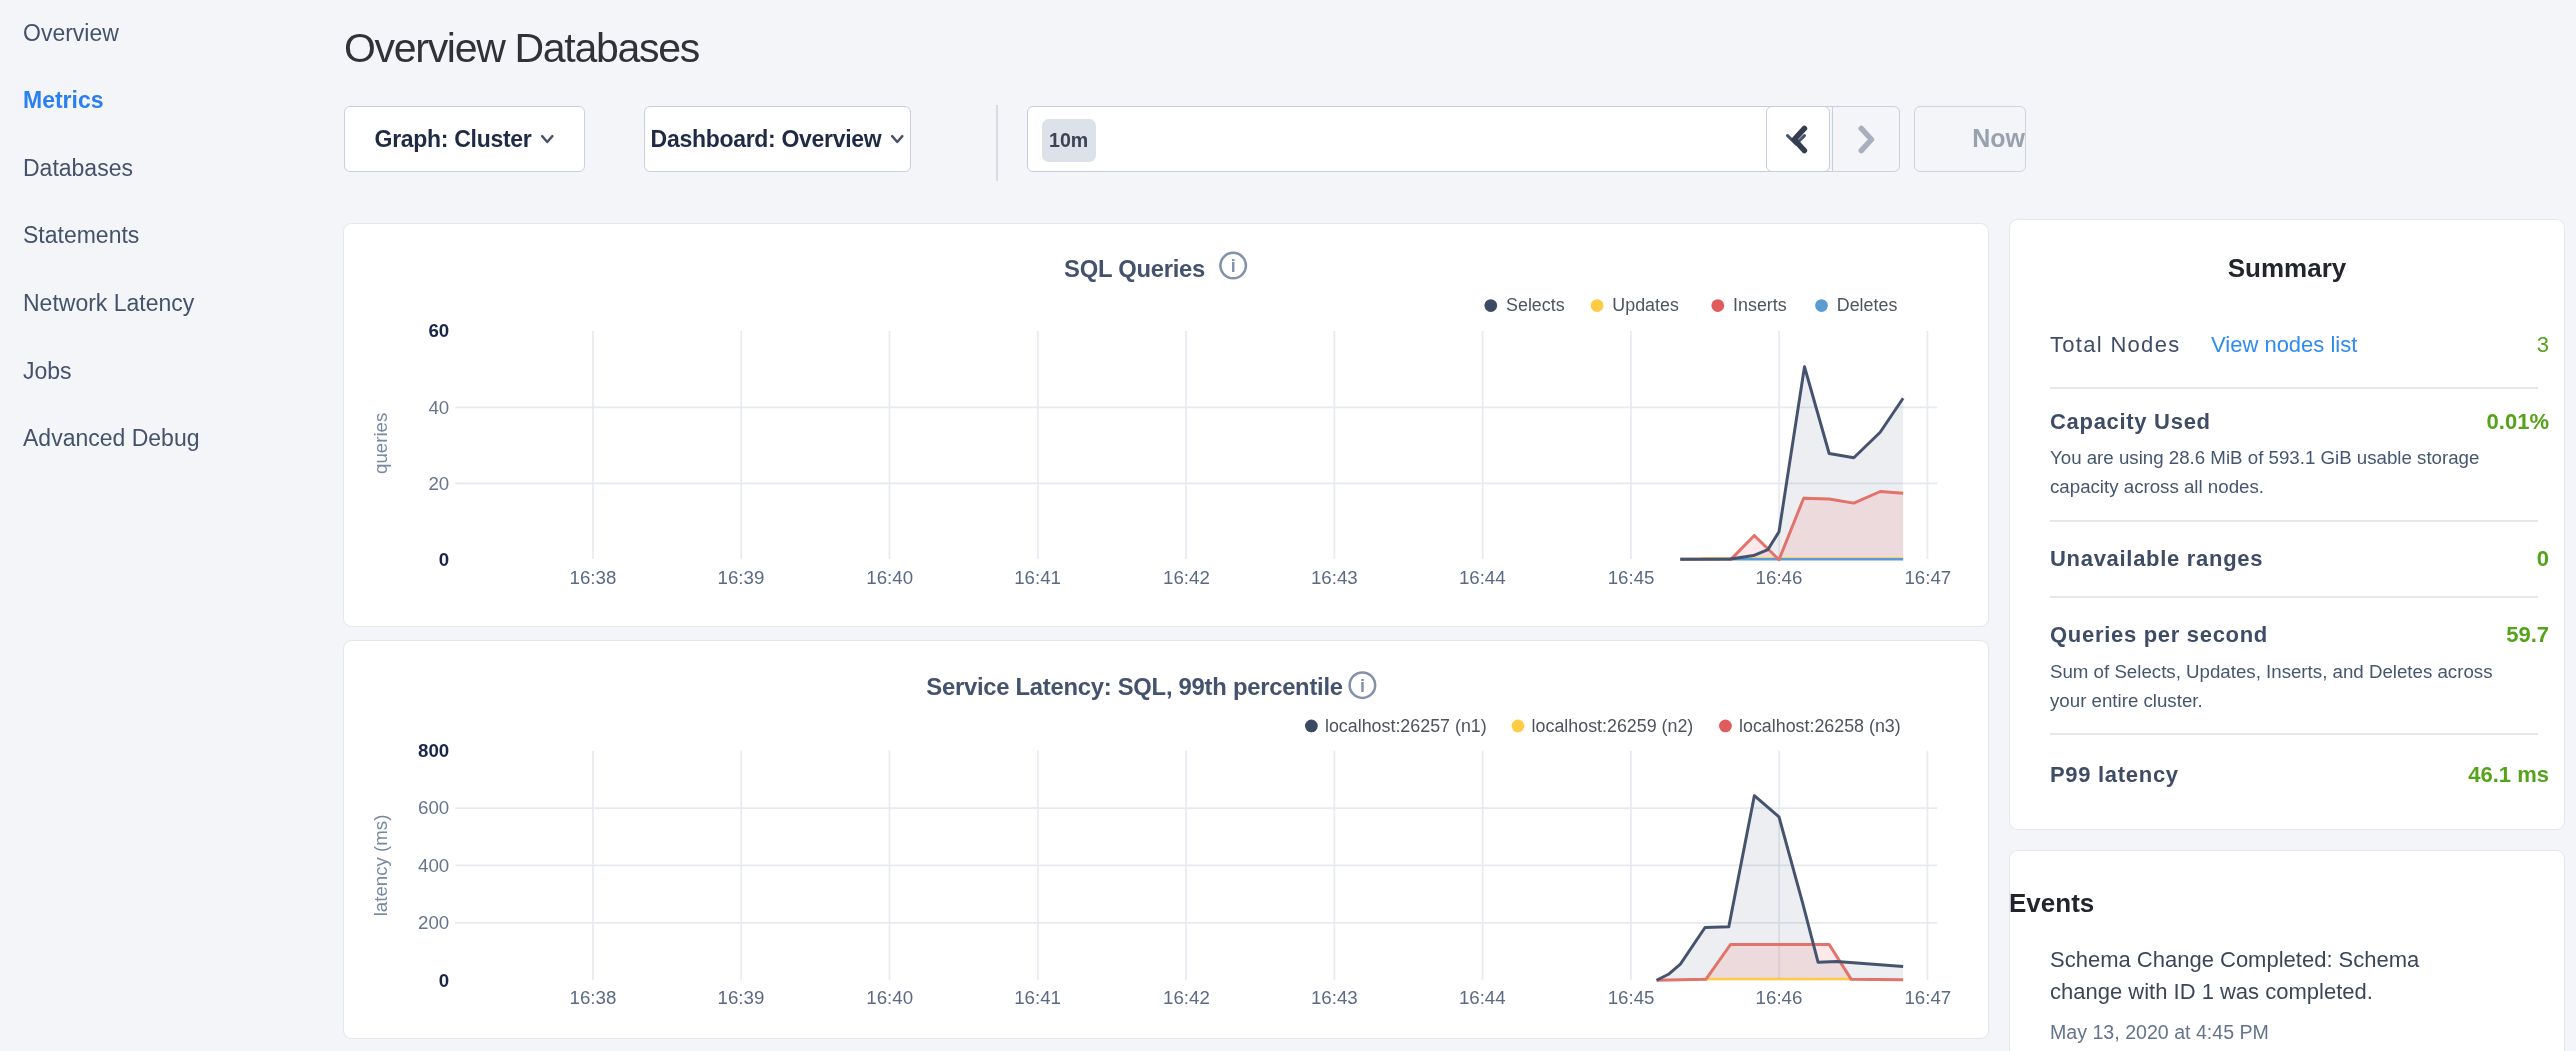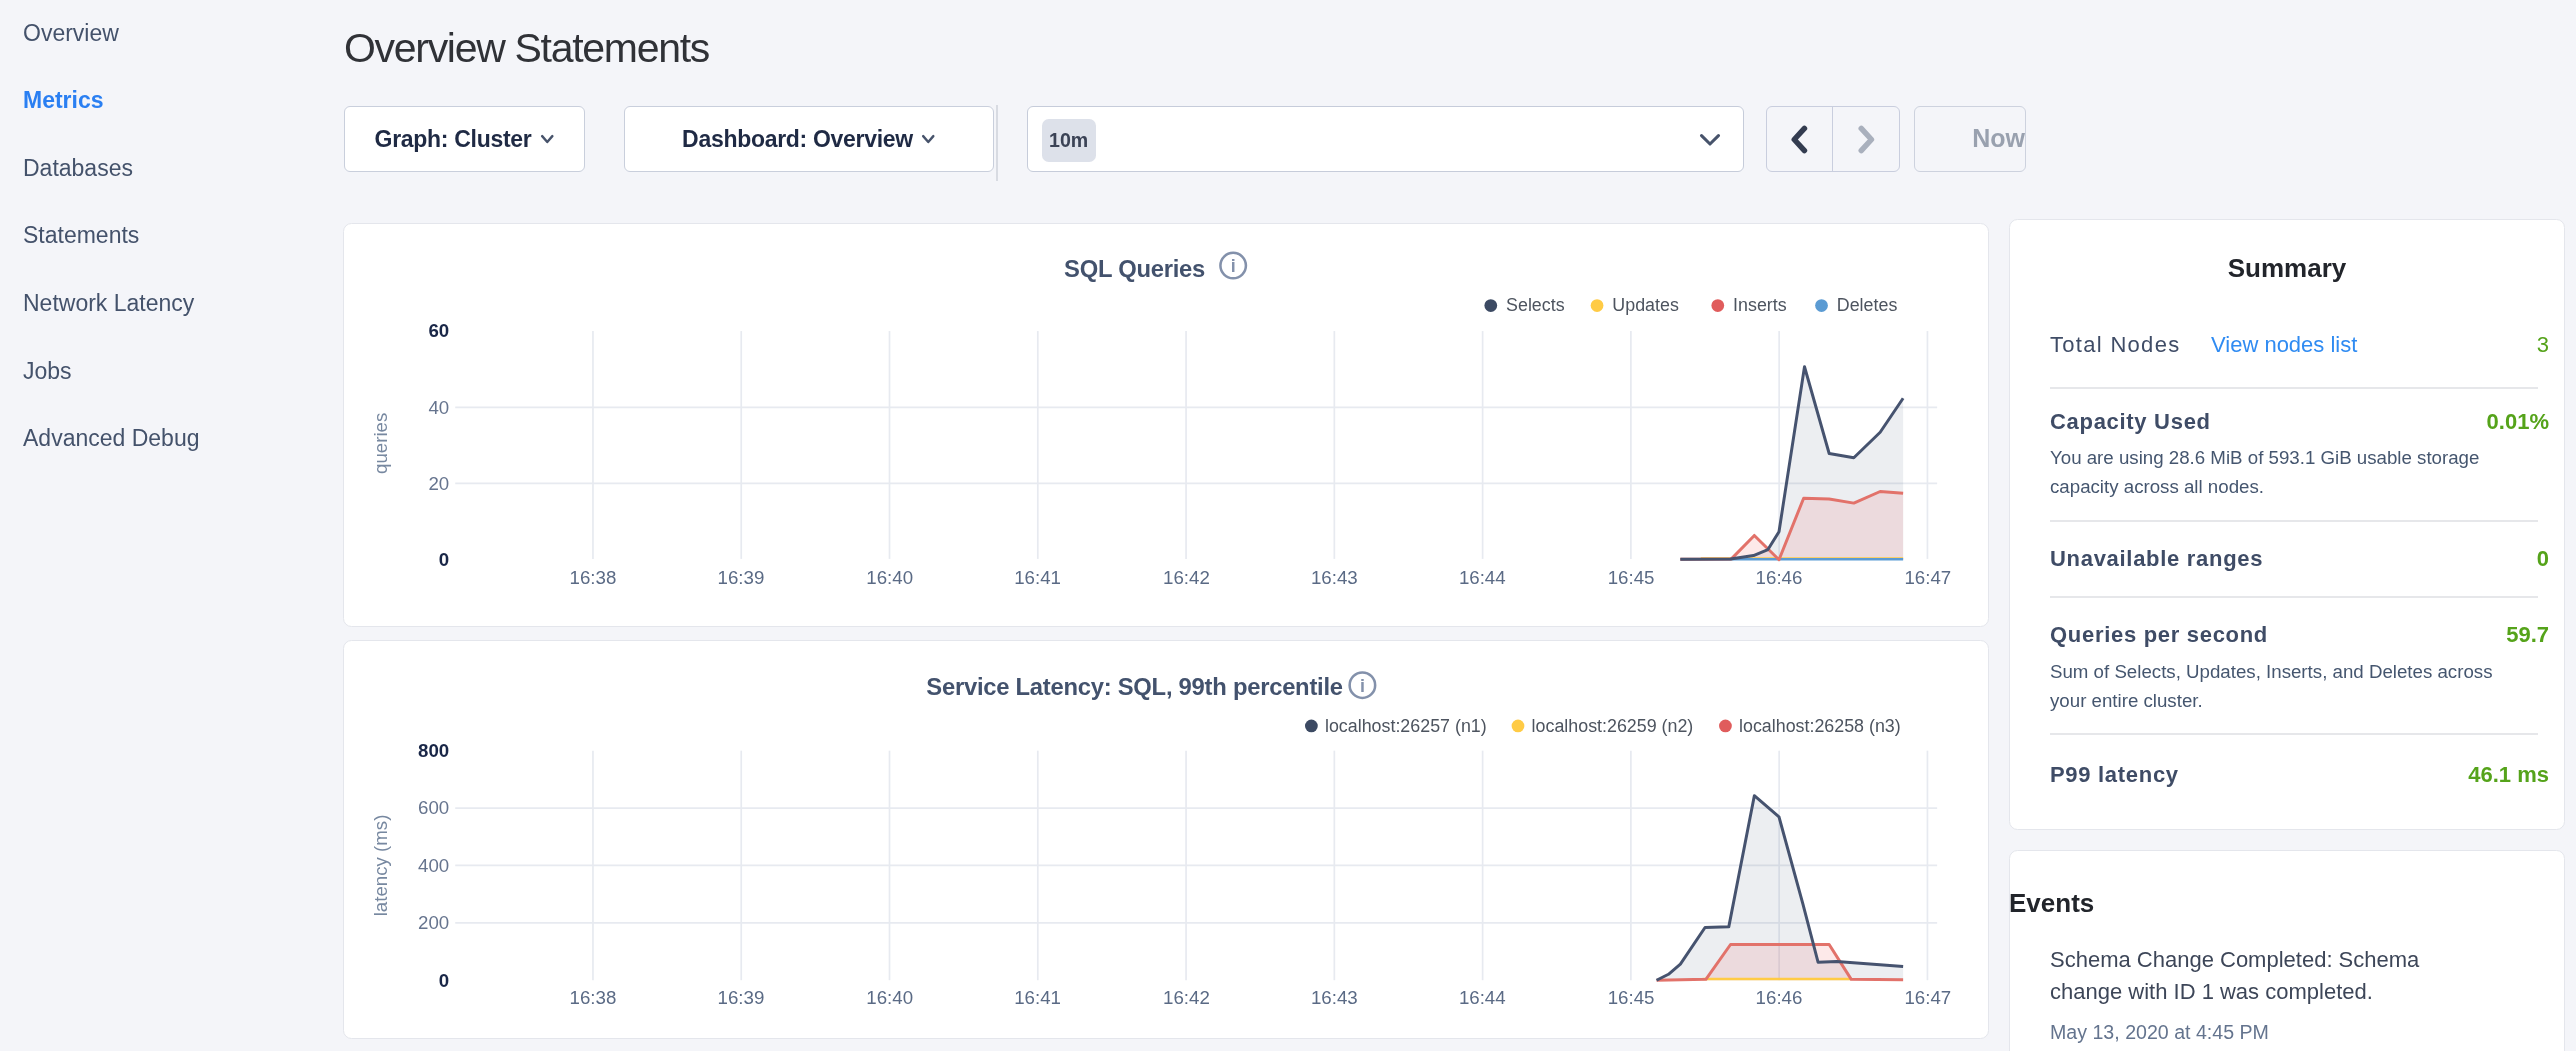--- a/index.html
+++ b/index.html
@@ -16,37 +16,37 @@
 <body>
 
 <div class="abs nav" style="left:23px; top:21px;">Overview</div>
 <div class="abs nav" style="left:23px; top:88px; font-weight:bold; color:#2a7ff2;">Metrics</div>
 <div class="abs nav" style="left:23px; top:156px;">Databases</div>
 <div class="abs nav" style="left:23px; top:223px;">Statements</div>
 <div class="abs nav" style="left:23px; top:291px;">Network Latency</div>
 <div class="abs nav" style="left:23px; top:359px;">Jobs</div>
 <div class="abs nav" style="left:23px; top:426px;">Advanced Debug</div>
 
-<div class="abs" style="left:344px; top:26px; font-size:41px; line-height:44px; letter-spacing:-1.3px; color:#303237;">Overview Statements</div>
+<div class="abs" style="left:344px; top:26px; font-size:41px; line-height:44px; letter-spacing:-1.3px; color:#303237;">Overview Databases</div>
 
 <div class="ctl dd" style="left:344px; width:241px;">Graph: Cluster
   <svg class="chev" width="14.5" height="10.2" viewBox="0 0 17 12">
       <path d="M2.5 2.5 L8.5 9.5 L14.5 2.5" fill="none" stroke="#47536b" stroke-width="2.8" stroke-linecap="round" stroke-linejoin="round"></path>
     </svg>
 </div>
 
-<div class="ctl dd" style="left:624px; width:370px;">Dashboard: Overview
+<div class="ctl dd" style="left:644px; width:267px;">Dashboard: Overview
   <svg class="chev" width="14.5" height="10.2" viewBox="0 0 17 12">
       <path d="M2.5 2.5 L8.5 9.5 L14.5 2.5" fill="none" stroke="#47536b" stroke-width="2.8" stroke-linecap="round" stroke-linejoin="round"></path>
     </svg>
 </div>
 
 <div class="abs" style="left:996px; top:105px; width:1.7px; height:76px; background:#d8dbe2;"></div>
 
-<div class="ctl" style="left:1027px; width:717px; background:#fff; border:1.7px solid #c6ccda;">
+<div class="ctl" style="left:1027px; width:803px; background:#fff; border:1.7px solid #c6ccda;">
   <div class="abs" style="left:13.6px; top:12px; width:54px; height:43px; background:#dde1ea; border-radius:6.8px; text-align:center; line-height:43px; font-weight:bold; font-size:19.6px; color:#3b4356;">10m</div>
   <svg class="abs" style="right:22px; top:25.5px;" width="22" height="13.6" viewBox="0 0 26 16">
       <path d="M3 3 L13 13 L23 3" fill="none" stroke="#47536b" stroke-width="3.6" stroke-linecap="round" stroke-linejoin="round"></path>
     </svg>
 </div>
 
 <div class="ctl" style="left:1766px; width:134px; border:1.7px solid #c9cede; display:flex;">
   <div style="width:66px; height:100%; border-right:1.7px solid #c9cede; display:flex; align-items:center; justify-content:center;">
     <svg width="18.7" height="29" viewBox="0 0 22 34">
         <path d="M17 4 L5 17 L17 30" fill="none" stroke="#333c50" stroke-width="6.5" stroke-linecap="round" stroke-linejoin="round"></path>

